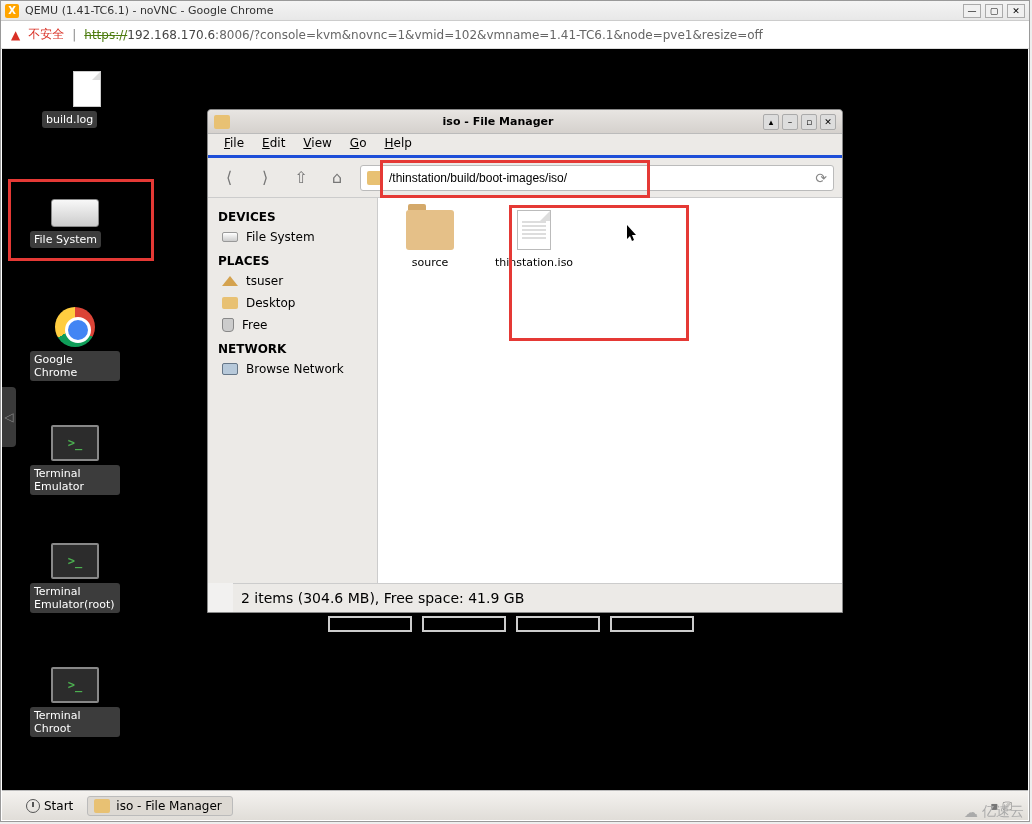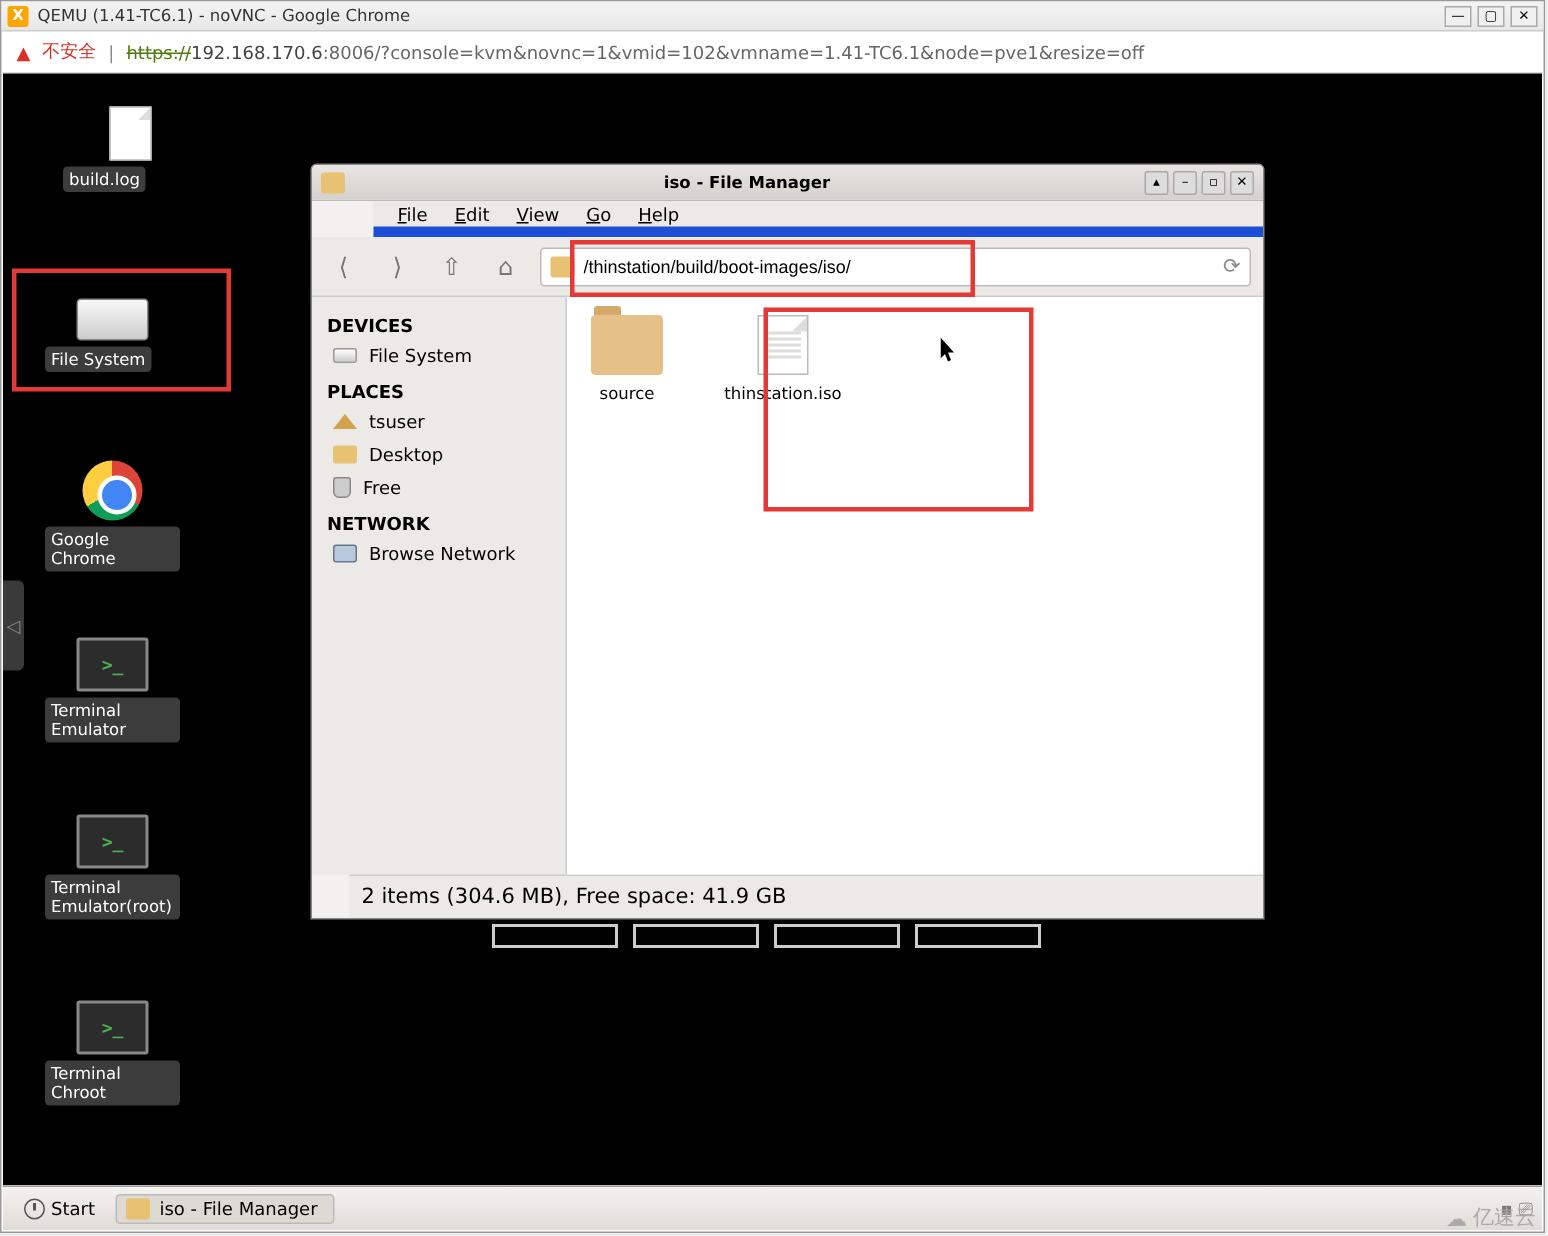--- a/index.html
+++ b/index.html
@@ -27,52 +27,52 @@
 .ic-terminal { width: 44px; height: 36px !important; background: #2c2c2c; border: 2px solid #888; border-radius: 2px; display: flex; align-items: center; justify-content: center; }
 .ic-terminal span { color: #4caf50; font-family: monospace; font-weight: bold; }
 .ic-chrome { border-radius: 50%; background: conic-gradient(#db4437 0 33%, #0f9d58 33% 66%, #ffcd40 66% 100%); position: relative; width: 40px !important; height: 40px !important; }
 .ic-chrome::after { content:""; position:absolute; top:10px; left:10px; width:20px; height:20px; background:#4285f4; border-radius:50%; border:3px solid #fff; }
 .red-box { position: absolute; border: 3px solid #e53935; pointer-events: none; }
 .fm-window { position: absolute; top: 60px; left: 205px; width: 636px; height: 504px; background: #f2f1f0; border: 1px solid #888; border-radius: 4px 4px 0 0; box-shadow: 0 2px 10px rgba(0,0,0,.5); display: flex; flex-direction: column; }
 .fm-titlebar { height: 24px; background: linear-gradient(#e8e5e2,#d5d1cd); display: flex; align-items: center; padding: 0 6px; border-radius: 4px 4px 0 0; border-bottom: 1px solid #bbb; }
 .fm-titlebar .fld-ic { width: 16px; height: 14px; background: #e8c173; border-radius: 2px; margin-right: 6px; }
 .fm-titlebar .ttl { flex: 1; text-align: center; font-size: 11px; font-weight: bold; }
 .fm-titlebar .tb-btn { width: 16px; height: 16px; border: 1px solid #aaa; border-radius: 2px; background: #ddd; margin-left: 3px; font-size: 9px; display: flex; align-items: center; justify-content: center; cursor: pointer; }
-.fm-menubar { height: 24px; display: flex; align-items: center; padding: 0 8px; gap: 2px; border-bottom: 7px solid #1d4ed8; background: #eceae7; margin-left: 41px; }
+.fm-menubar { height: 24px; display: flex; padding: 0 8px; gap: 2px; border-bottom: 3px solid #1d4ed8; background: #eceae7; }
 .fm-menubar .mi { padding: 2px 8px; cursor: pointer; font-size: 12px; }
 .fm-menubar .mi:first-letter { text-decoration: underline; }
 .fm-toolbar { height: 40px; display: flex; align-items: center; padding: 0 8px; gap: 10px; background: #eceae7; border-bottom: 1px solid #ccc; }
 .fm-toolbar .tbtn { width: 26px; height: 26px; display: flex; align-items: center; justify-content: center; color: #777; cursor: pointer; font-size: 16px; }
 .fm-pathbox { flex: 1; height: 26px; background: #fff; border: 1px solid #bbb; border-radius: 3px; display: flex; align-items: center; padding: 0 6px; gap: 6px; }
 .fm-pathbox .fic { width: 16px; height: 14px; background: #e8c173; border-radius: 2px; flex-shrink: 0; }
 .fm-pathbox input { border: none; outline: none; flex: 1; font-size: 12px; }
 .fm-pathbox .reload { color: #888; cursor: pointer; font-size: 14px; }
 .fm-body { flex: 1; display: flex; min-height: 0; }
 .fm-side { width: 170px; background: #eceae7; border-right: 1px solid #ccc; padding: 6px 0; overflow-y: auto; }
 .fm-side .hdr { font-weight: bold; font-size: 12px; padding: 6px 10px 2px; }
 .fm-side .itm { display: flex; align-items: center; gap: 8px; padding: 4px 14px; cursor: pointer; font-size: 12px; }
 .si { width: 16px; height: 14px; display: inline-block; }
 .si-drive { background: linear-gradient(#fff,#ccc); border: 1px solid #999; border-radius: 2px; height: 10px; }
 .si-home { border-bottom: 10px solid #d4a24e; border-left: 8px solid transparent; border-right: 8px solid transparent; width: 0; height: 0; }
 .si-folder { background: #e8c173; border-radius: 2px; height: 12px; }
 .si-trash { background: #ccc; border-radius: 2px 2px 4px 4px; height: 14px; width: 12px; border: 1px solid #888; }
 .si-net { background: #b7c9da; border: 1px solid #678; border-radius: 2px; height: 12px; }
-.fm-content { flex: 1; background: #fff; position: relative; padding: 12px 0; display: flex; gap: 24px; align-content: flex-start; flex-wrap: wrap; }
+.fm-content { flex: 1; background: #fff; position: relative; padding: 12px 12px; display: flex; gap: 24px; align-content: flex-start; flex-wrap: wrap; }
 .fi { width: 80px; text-align: center; cursor: pointer; }
 .fi .fi-ic { width: 48px; height: 40px; margin: 0 auto 6px; }
 .fi-folder { background: #e5c088; border-radius: 3px; position: relative; }
 .fi-folder::before { content:""; position:absolute; top:-6px; left:2px; width:18px; height:6px; background: #d4a96a; border-radius: 2px 2px 0 0; }
 .fi-file { background: #fff; border: 1px solid #bbb; width: 34px !important; position: relative; }
 .fi-file::before { content:""; position:absolute; top:0; right:0; border-width: 0 0 10px 10px; border-style: solid; border-color: transparent transparent #ddd transparent; }
 .fi-file::after { content:""; position:absolute; top:10px; left:4px; right:4px; height:2px; background:#ddd; box-shadow: 0 4px 0 #ddd, 0 8px 0 #ddd, 0 12px 0 #ddd, 0 16px 0 #ddd; }
 .fi .fi-lbl { font-size: 11px; }
 .fm-status { height: 20px; border-top: 1px solid #ccc; background: #eceae7; padding: 14px 8px; font-size: 14px; display: flex; align-items: center; margin-left: 25px; }
 .cursor { position: absolute; width: 12px; height: 18px; pointer-events: none; }
 .cursor svg { filter: drop-shadow(0 0 1px #fff); }
-.taskbar { position: absolute; bottom: 0; left: 0; right: 0; height: 30px; background: linear-gradient(#f4f2ef,#e0ddd8); border-top: 1px solid #bbb; display: flex; align-items: center; padding: 0 6px; gap: 6px; }
+.taskbar { position: absolute; bottom: 0; left: 0; right: 0; height: 30px; background: linear-gradient(#f4f2ef,#e0ddd8); border-top: 1px solid #bbb; display: flex; align-items: center; padding: 0 16px; gap: 6px; }
 .start-btn { display: flex; align-items: center; gap: 4px; padding: 2px 8px; cursor: pointer; font-size: 12px; }
 .start-ic { width: 14px; height: 14px; border: 1.5px solid #555; border-radius: 50%; position: relative; }
 .start-ic::after { content:""; position:absolute; top:2px; left:5px; width:2px; height:5px; background:#555; }
 .tb-task { display: flex; align-items: center; gap: 6px; background: #ddd9d3; border: 1px solid #bbb; border-radius: 3px; padding: 2px 10px 2px 6px; cursor: pointer; font-size: 12px; min-width: 140px; }
 .tb-task .fic { width: 16px; height: 14px; background: #e8c173; border-radius: 2px; }
 .tray { margin-left: auto; display: flex; align-items: center; gap: 4px; color: #777; }
 .watermark { position: absolute; right: 8px; bottom: 3px; font-size: 14px; color: #aaa; font-family: "Microsoft YaHei", sans-serif; display:flex; align-items:center; gap:4px; pointer-events:none; }
 .side-tab { position: absolute; left: 0; top: 338px; width: 14px; height: 60px; background: #3a3a3a; border-radius: 0 4px 4px 0; color: #888; display:flex; align-items:center; justify-content:center; cursor:pointer; }
 .black-bar-seg { position: absolute; top: 567px; height: 16px; background:#000; border:2px solid #ccc; }
 </style>

